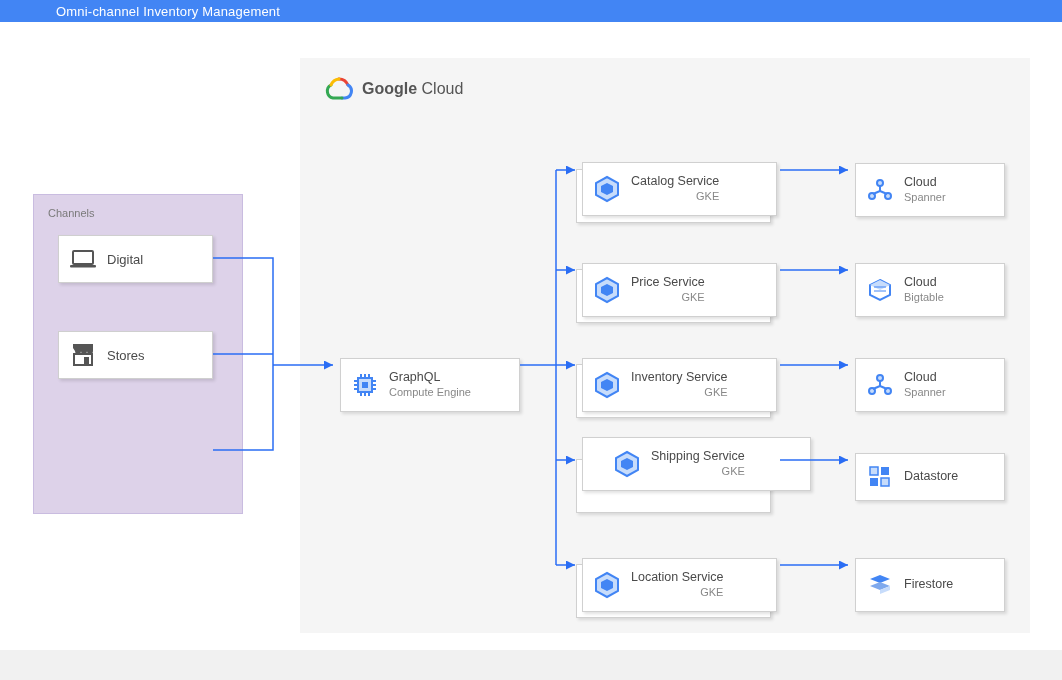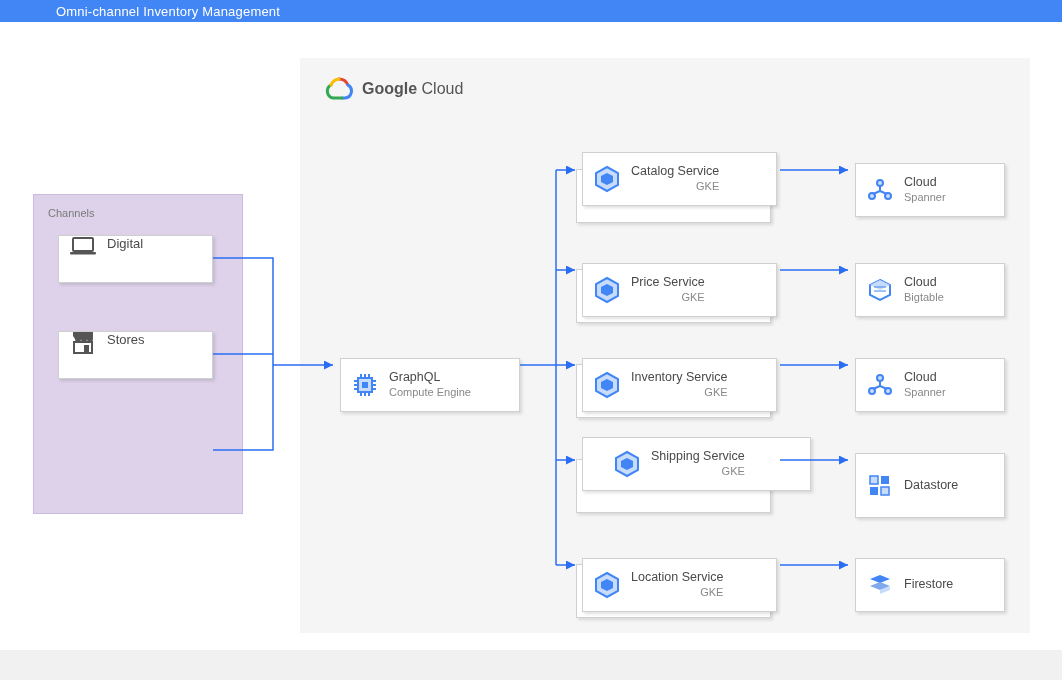--- a/index.html
+++ b/index.html
@@ -47,21 +47,21 @@
     color: #7a7a7a;
     margin-bottom: 12px;
   }
   .channel-card {
     background: #ffffff;
     border: 1px solid #cfcfcf;
     height: 48px;
     width: 155px;
     margin: 16px 0 48px 10px;
     display: flex;
-    align-items: flex-start;
+    align-items: center;
     box-shadow: 2px 2px 3px rgba(0,0,0,0.12);
   }
   .channel-card:last-child { margin-bottom: 0; }
   .channel-card .ic {
     width: 48px;
     display: flex;
     align-items: center;
     justify-content: center;
   }
   .channel-card .txt {
@@ -198,21 +198,21 @@
             </g>
           </svg>
       </span>
       <span class="txt">
         <div>GraphQL</div>
         <div class="sub">Compute Engine</div>
       </span>
     </div>
 
     <div class="stack-shadow" style="left:276px; top:111px; width:195px; height:54px;"></div>
-    <div class="node" style="left:282px; top:94px; width:195px; height:54px;">
+    <div class="node" style="left:282px; top:104px; width:195px; height:54px;">
       <span class="ic">
           <svg width="28" height="28" viewBox="0 0 28 28">
             <polygon points="14,2 25,8 25,20 14,26 3,20 3,8" fill="#c7dcfb" stroke="#4285f4" stroke-width="2"></polygon>
             <polygon points="14,8 20,11 20,17 14,20 8,17 8,11" fill="#4285f4"></polygon>
           </svg>
         </span>
       <span class="txt">
           <div>Catalog Service</div>
           <div class="sub">GKE</div>
         </span>
@@ -302,21 +302,21 @@
           <svg width="28" height="28" viewBox="0 0 28 28">
             <polygon points="14,2 25,8 25,20 14,26 3,20 3,8" fill="#c7dcfb" stroke="#4285f4" stroke-width="2"></polygon>
             <polygon points="14,8 20,11 20,17 14,20 8,17 8,11" fill="#4285f4"></polygon>
           </svg>
         </span>
       <span class="txt">
           <div>Shipping Service</div>
           <div class="sub">GKE</div>
         </span>
     </div>
-    <div class="node" style="left:555px; top:395px; width:150px; height:65px;">
+    <div class="node" style="left:555px; top:395px; width:150px; height:48px;">
       <span class="ic">
           <svg width="24" height="24" viewBox="0 0 24 24">
             <rect x="2" y="2" width="8" height="8" fill="#c7dcfb" stroke="#4285f4" stroke-width="1.5"></rect>
             <rect x="13" y="2" width="8" height="8" fill="#4285f4"></rect>
             <rect x="2" y="13" width="8" height="8" fill="#4285f4"></rect>
             <rect x="13" y="13" width="8" height="8" fill="#c7dcfb" stroke="#4285f4" stroke-width="1.5"></rect>
           </svg>
         </span>
       <span class="txt">
           <div>Datastore</div>

